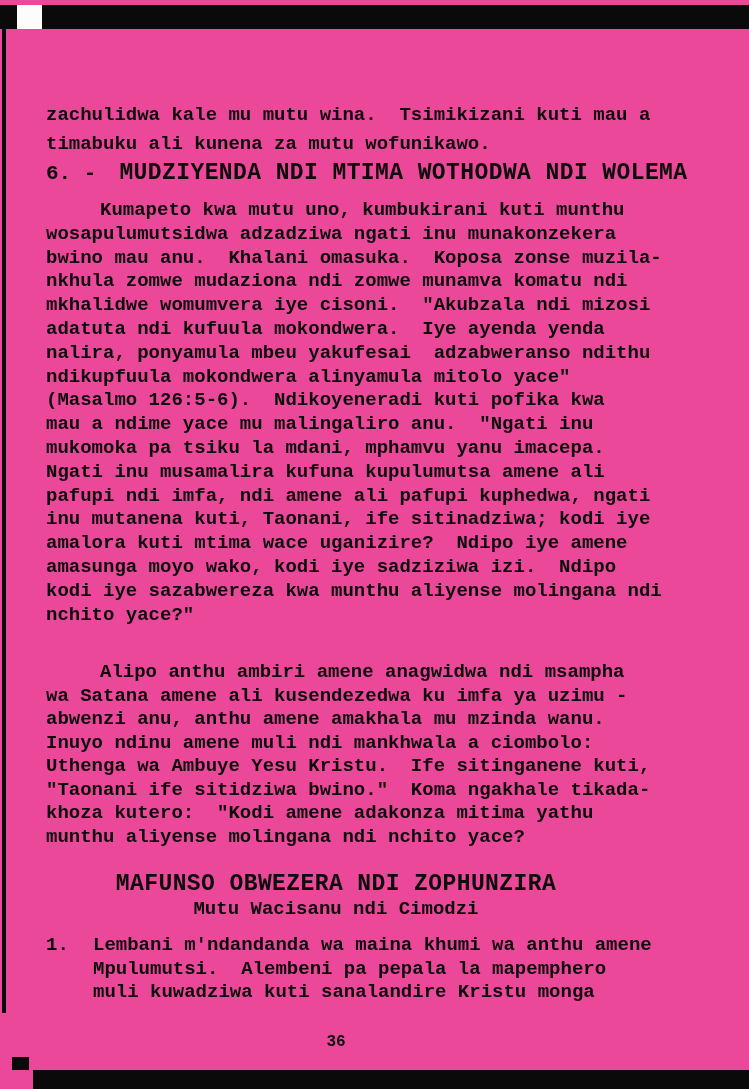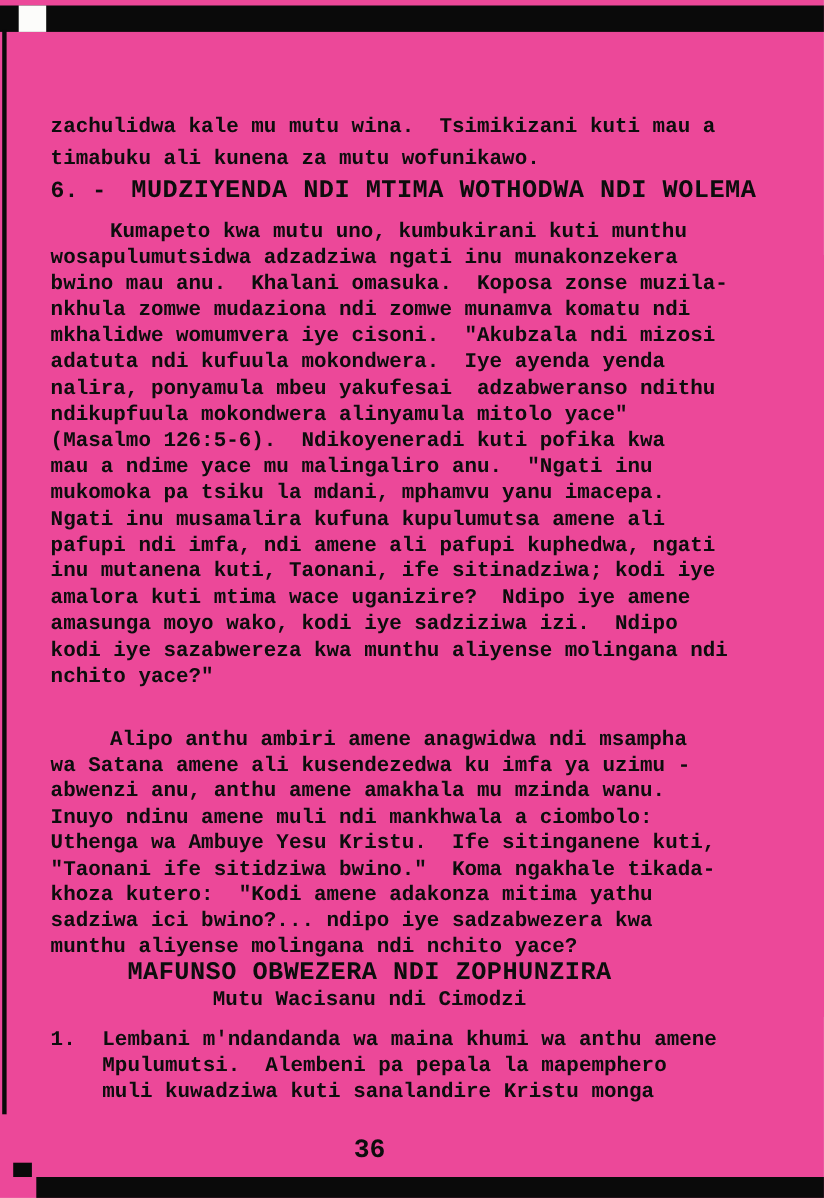--- a/index.html
+++ b/index.html
@@ -39,21 +39,21 @@
   .center-col { left:30px; width:612px; text-align:center; }
   .questions-heading { top:871px; font-size:23px; font-weight:700; letter-spacing:0.4px; white-space:pre; }
   .questions-subheading { top:898px; font-size:19px; font-weight:700; white-space:pre; }
 
   
   .item1 { top:934px; left:46px; line-height:23.5px; }
   .item-number { position:absolute; left:0; top:0; font-weight:700; font-size:19px; white-space:pre; }
   .item-lines { margin-left:47px; }
 
   
-  .page-number { top:1033px; font-size:24px; font-weight:700; }
+  .page-number { top:1033px; font-size:16px; font-weight:700; }
 </style>
 </head>
 <body>
 
 <div class="page">
 
   <div class="scan-top-bar">
     <div class="scan-top-notch"></div>
   </div>
   <div class="scan-left-edge"></div>
@@ -92,21 +92,20 @@
   </div>
 
   <div class="abs para2 body-text">
     <div class="line first-indent">Alipo anthu ambiri amene anagwidwa ndi msampha</div>
     <div class="line">wa Satana amene ali kusendezedwa ku imfa ya uzimu -</div>
     <div class="line">abwenzi anu, anthu amene amakhala mu mzinda wanu.</div>
     <div class="line">Inuyo ndinu amene muli ndi mankhwala a ciombolo:</div>
     <div class="line">Uthenga wa Ambuye Yesu Kristu.  Ife sitinganene kuti,</div>
     <div class="line">"Taonani ife sitidziwa bwino."  Koma ngakhale tikada-</div>
     <div class="line">khoza kutero:  "Kodi amene adakonza mitima yathu</div>
-    <div class="line">sadziwa ici bwino?... ndipo iye sadzabwezera kwa</div>
     <div class="line">munthu aliyense molingana ndi nchito yace?</div>
   </div>
 
   <div class="abs center-col questions-heading">MAFUNSO OBWEZERA NDI ZOPHUNZIRA</div>
   <div class="abs center-col questions-subheading">Mutu Wacisanu ndi Cimodzi</div>
 
   <div class="abs item1 body-text">
     <span class="item-number">1.</span>
     <div class="item-lines">
       <div class="line">Lembani m'ndandanda wa maina khumi wa anthu amene</div>

